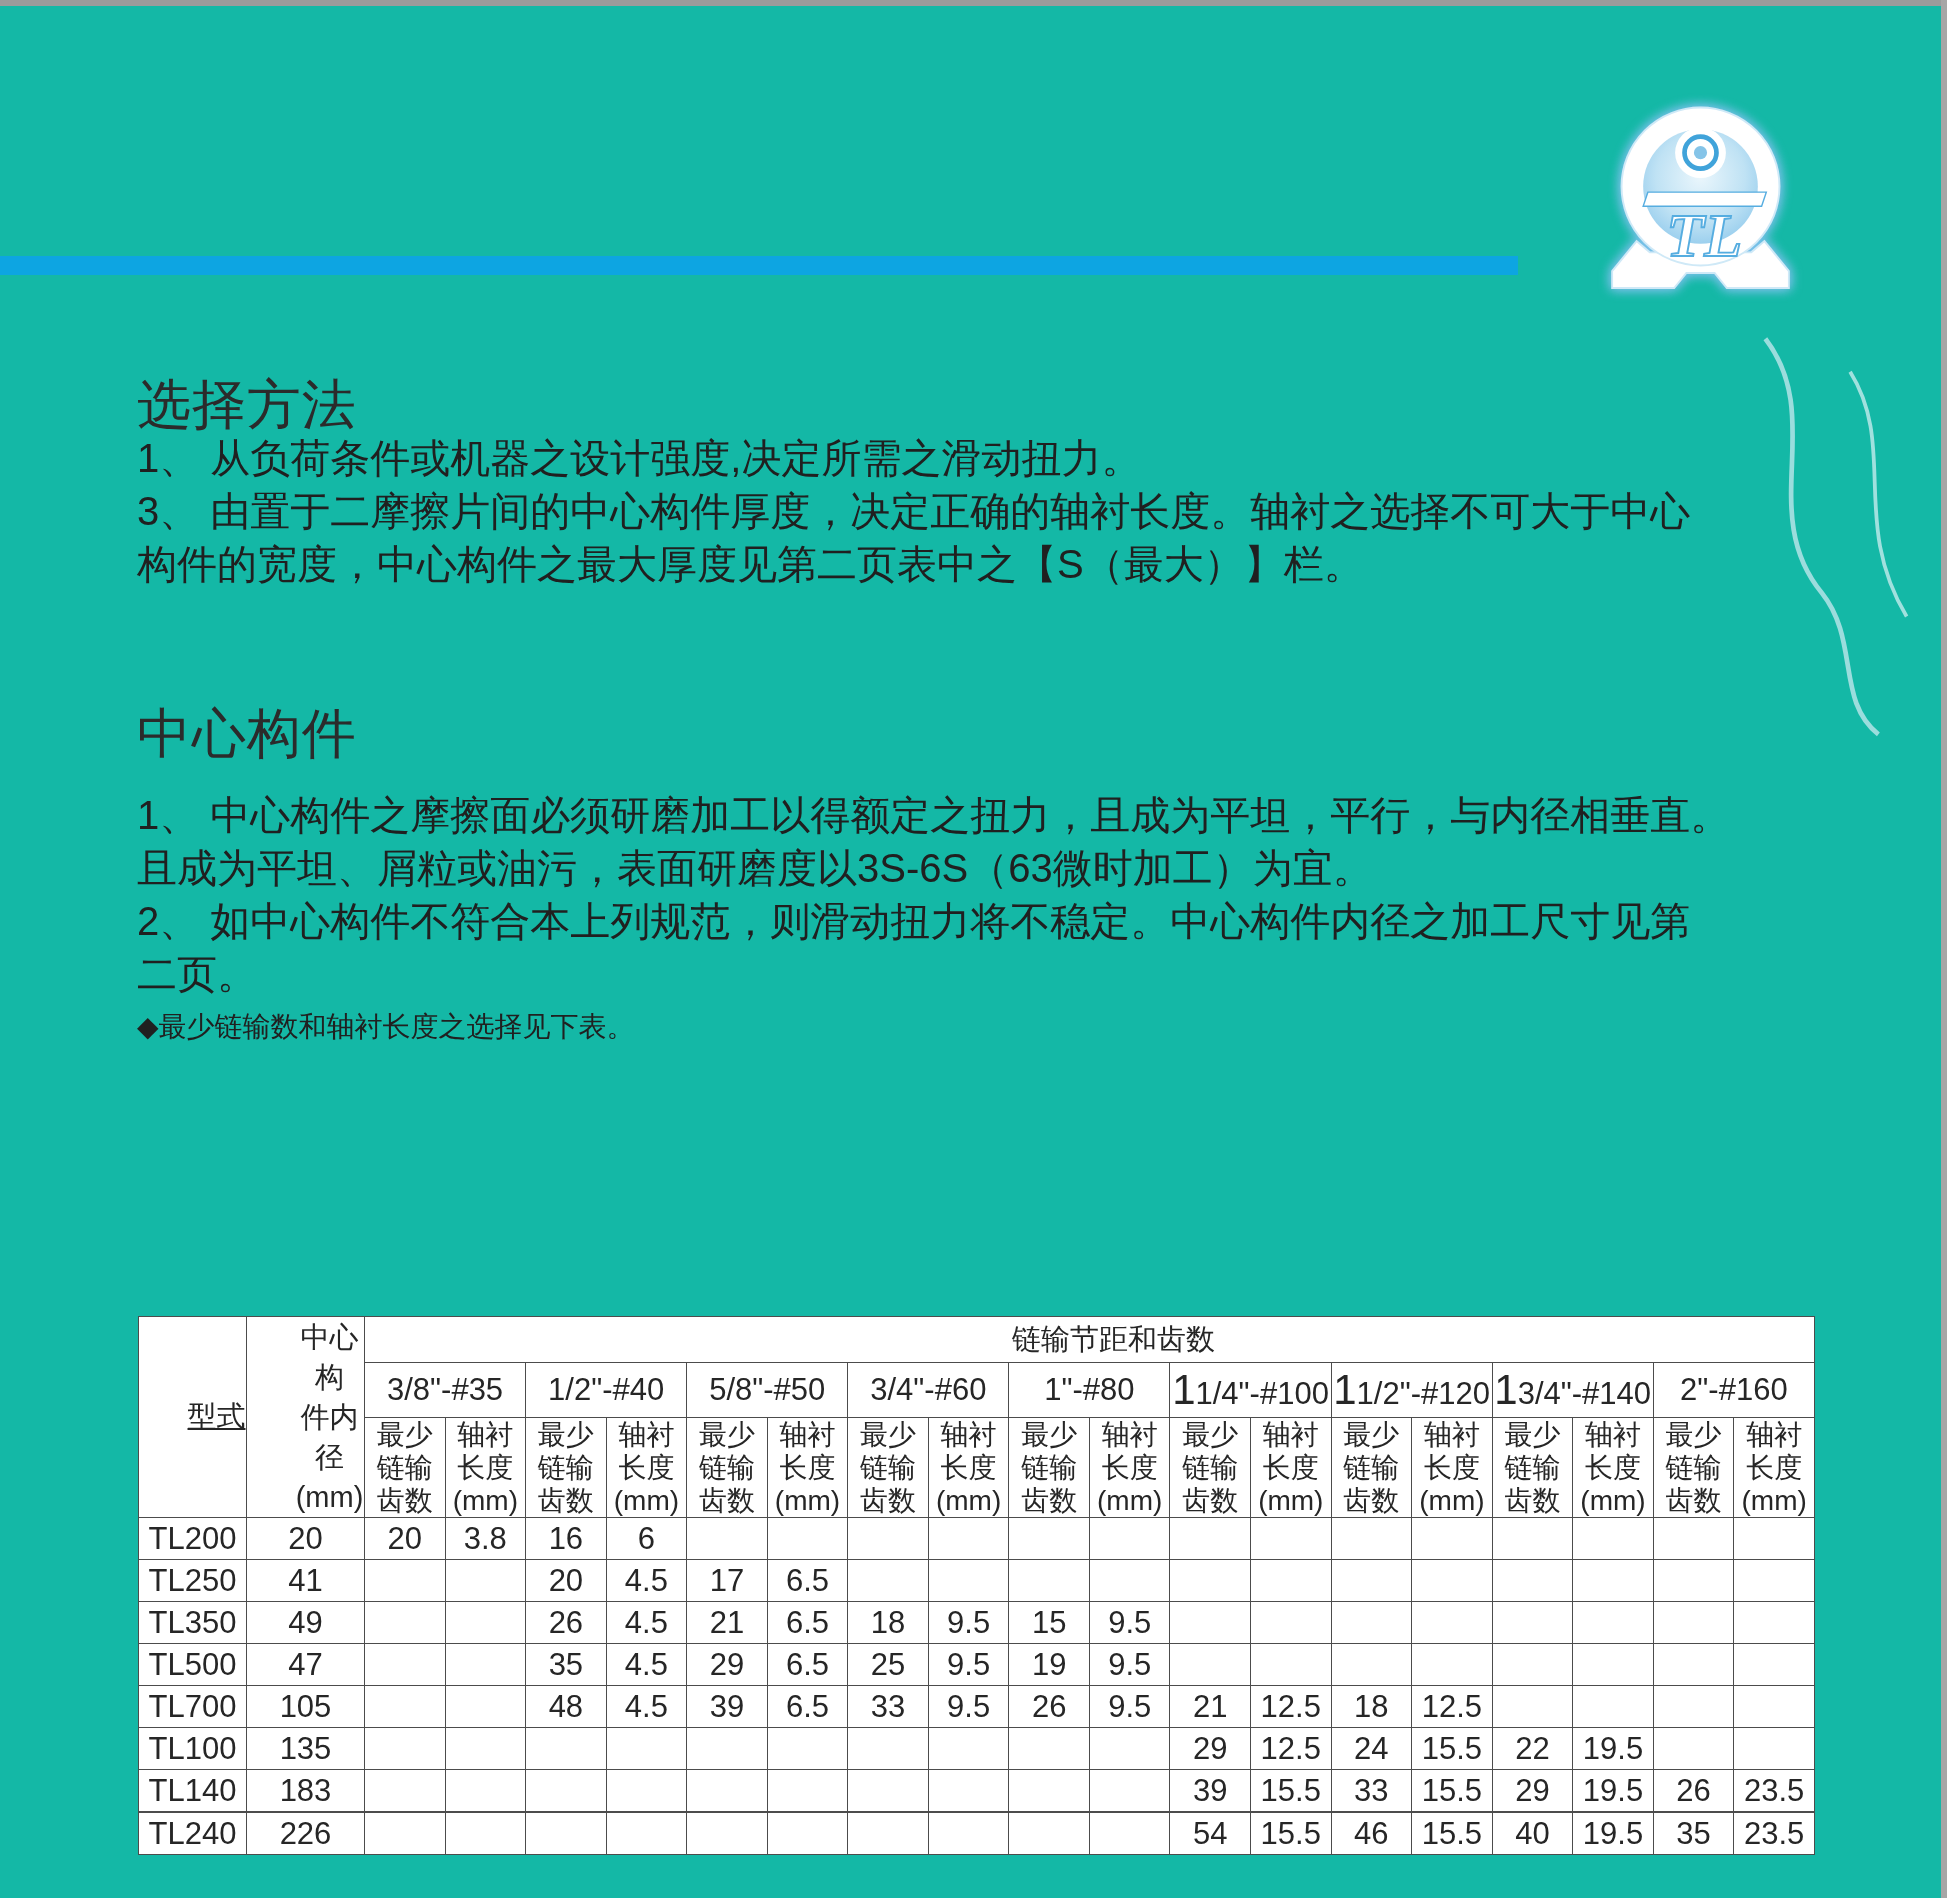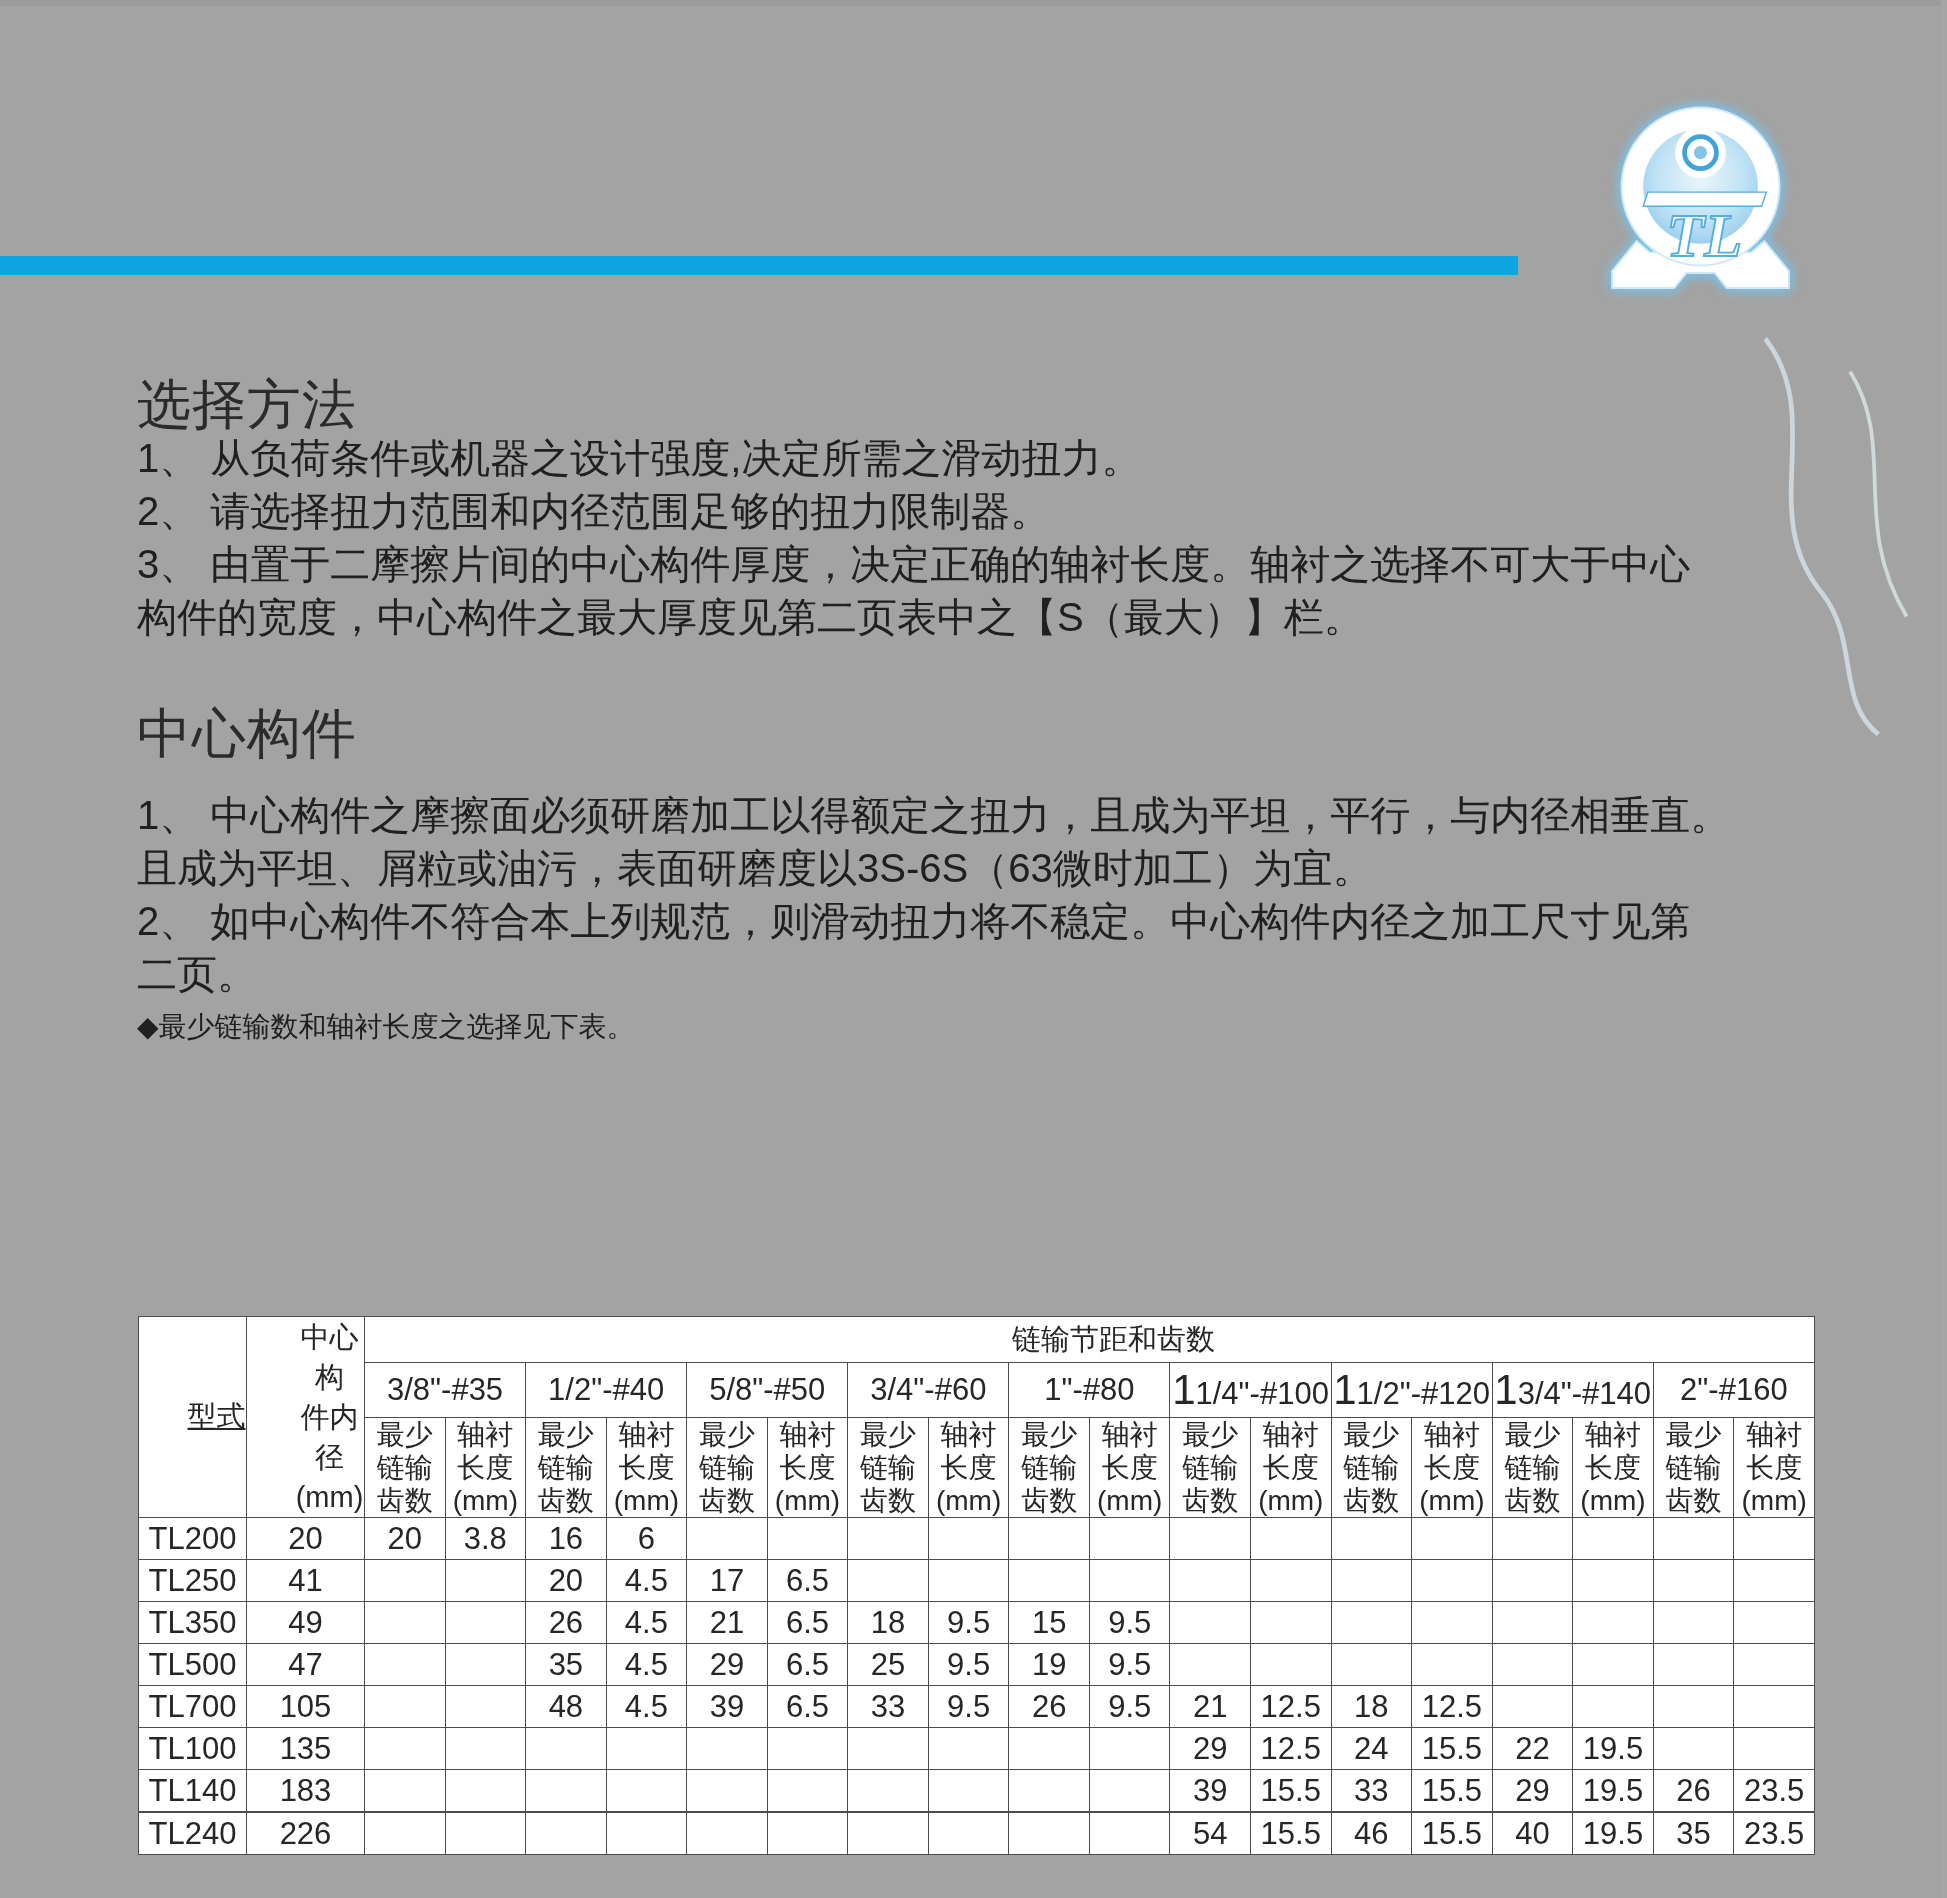--- a/index.html
+++ b/index.html
@@ -1,18 +1,18 @@
 <!DOCTYPE html>
 <html style="font-size:15px"><head>
 <meta charset="utf-8">
 <style>
   html,body{margin:0;padding:0;background:#ffffff;}
   body{width:1947px;height:1898px;overflow:hidden;
        font-family:"Liberation Sans","DejaVu Sans",sans-serif;}
-  .page{position:relative;width:1947px;height:1898px;background:#a3a3a3;overflow:hidden;}
+  .page{position:relative;width:1947px;height:1898px;background:#14b8a6;overflow:hidden;}
 
   
   .top-strip{position:absolute;left:0;top:0;width:1947px;height:5.6px;background:#9b9b9b;}
   .right-strip{position:absolute;right:0;top:0;width:5.6px;height:1898px;background:#a6a6a6;}
 
   
   .accent-bar{position:absolute;left:0;top:256px;width:1518px;height:19px;background:#0da5e2;}
 
   
   .logo{position:absolute;left:1563px;top:85px;width:275px;height:235px;}
@@ -90,21 +90,20 @@
   <div class="watermark">
     <svg width="198" height="405" viewBox="0 0 210 430">
       <path d="M30,5 C95,90 20,190 90,275 C130,325 105,390 150,425" fill="none" stroke="#e3f2fb" stroke-width="5"></path>
       <path d="M120,40 C170,120 120,200 180,300" fill="none" stroke="#ecf7fd" stroke-width="4"></path>
     </svg>
   </div>
 
   <div class="h1 h1a">选择方法</div>
   <div class="para p1">
       <div>1、 从负荷条件或机器之设计强度,决定所需之滑动扭力。</div>
-      <div>2、 请选择扭力范围和内径范围足够的扭力限制器。</div>
       <div>3、 由置于二摩擦片间的中心构件厚度，决定正确的轴衬长度。轴衬之选择不可大于中心</div>
       <div>构件的宽度，中心构件之最大厚度见第二页表中之【S（最大）】栏。</div>
     </div>
 
   <div class="h1 h1b">中心构件</div>
   <div class="para p2">
       <div>1、 中心构件之摩擦面必须研磨加工以得额定之扭力，且成为平坦，平行，与内径相垂直。</div>
       <div>且成为平坦、屑粒或油污，表面研磨度以3S-6S（63微时加工）为宜。</div>
       <div>2、 如中心构件不符合本上列规范，则滑动扭力将不稳定。中心构件内径之加工尺寸见第</div>
       <div>二页。</div>

